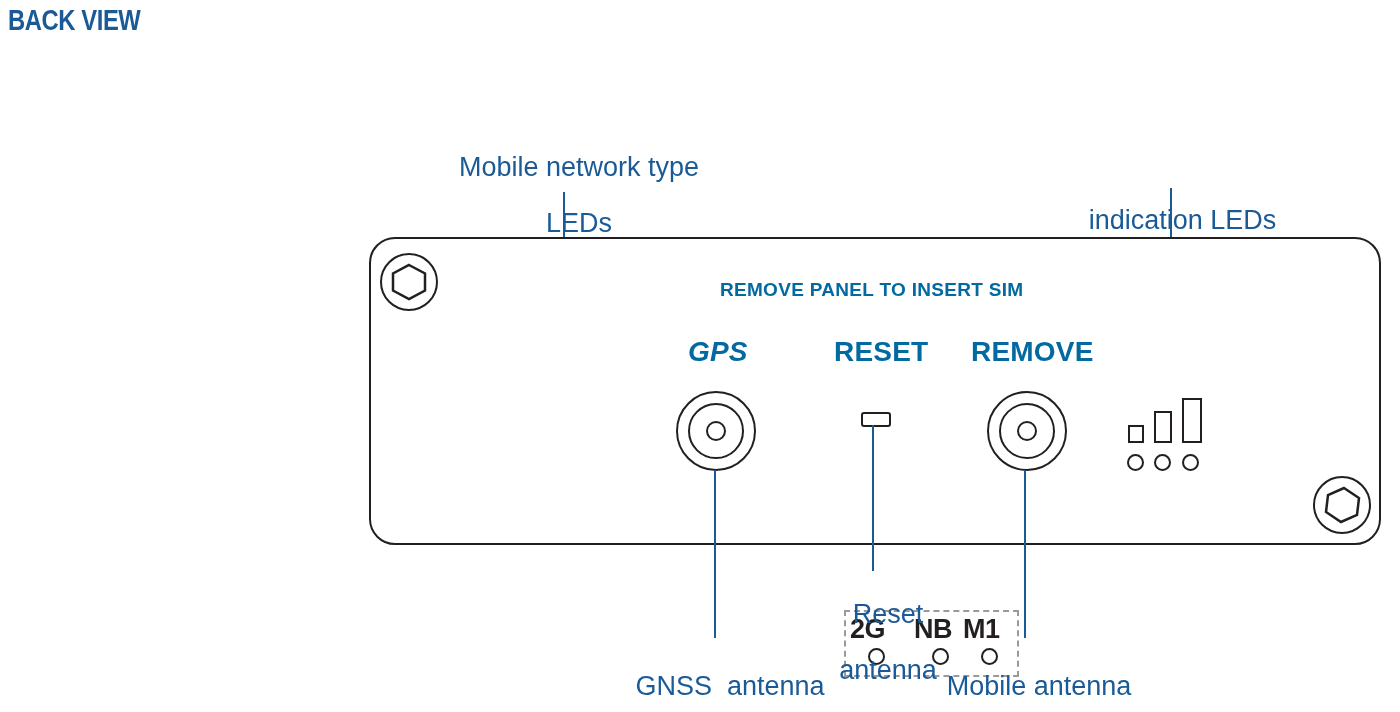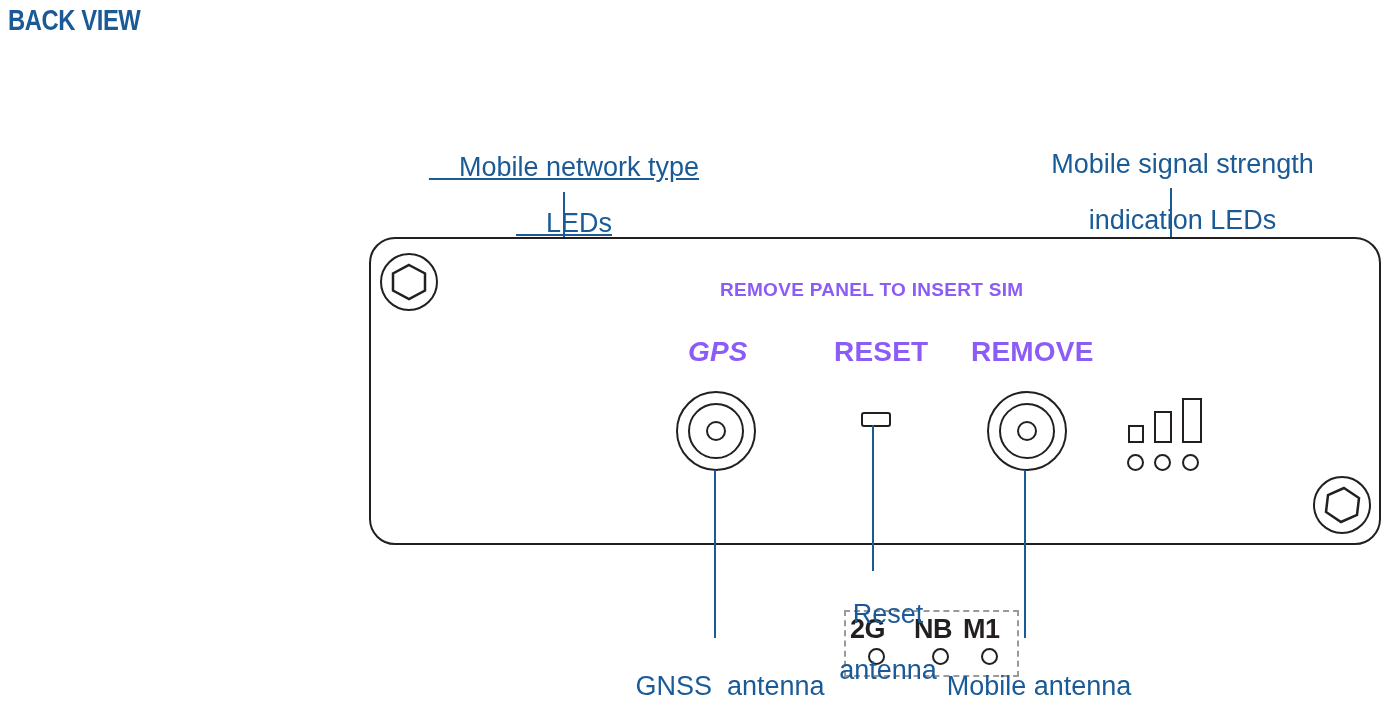--- a/index.html
+++ b/index.html
@@ -74,21 +74,21 @@
     height: 58px;
     border: 2.5px solid #231f20;
     border-radius: 50%;
     box-sizing: border-box;
   }
   .screw svg { position: absolute; left: -2.5px; top: -2.5px; }
 
   
   .panel-text {
     position: absolute;
-    color: #8b5cf6;
+    color: #0369a1;
     font-family: "Liberation Sans", sans-serif;
     font-weight: bold;
     white-space: nowrap;
   }
   .sim-text {
     font-size: 19px;
     letter-spacing: 0.3px;
   }
   .port-label {
     font-size: 28px;
@@ -173,28 +173,28 @@
     box-sizing: border-box;
   }
 </style>
 </head>
 <body>
 
 <div id="stage">
 
   <div class="view-title">BACK VIEW</div>
 
-  <div class="callout" style="left:398px; top:125px; width:332px;text-decoration:underline;">
+  <div class="callout" style="left:398px; top:125px; width:332px;">
     <span>Mobile network type</span><br>
     <span>LEDs</span>
   </div>
   <div class="leader" style="left:563px; top:192px; height:180px;"></div>
 
   <div class="callout" style="left:1005px; top:122px; width:325px;">
-    <span>Mobile signal strength</span><br>
+    <br>
     <span>indication LEDs</span>
   </div>
   <div class="leader" style="left:1170px; top:188px; height:180px;"></div>
 
   <div class="panel">
 
     <div class="screw" style="left:9px; top:14px;">
       <svg width="58" height="58" viewBox="0 0 58 58" aria-hidden="true">
         <polygon points="29,12 45,20.5 45,37.5 29,46 13,37.5 13,20.5" fill="none" stroke="#231f20" stroke-width="2.5"></polygon>
       </svg>

